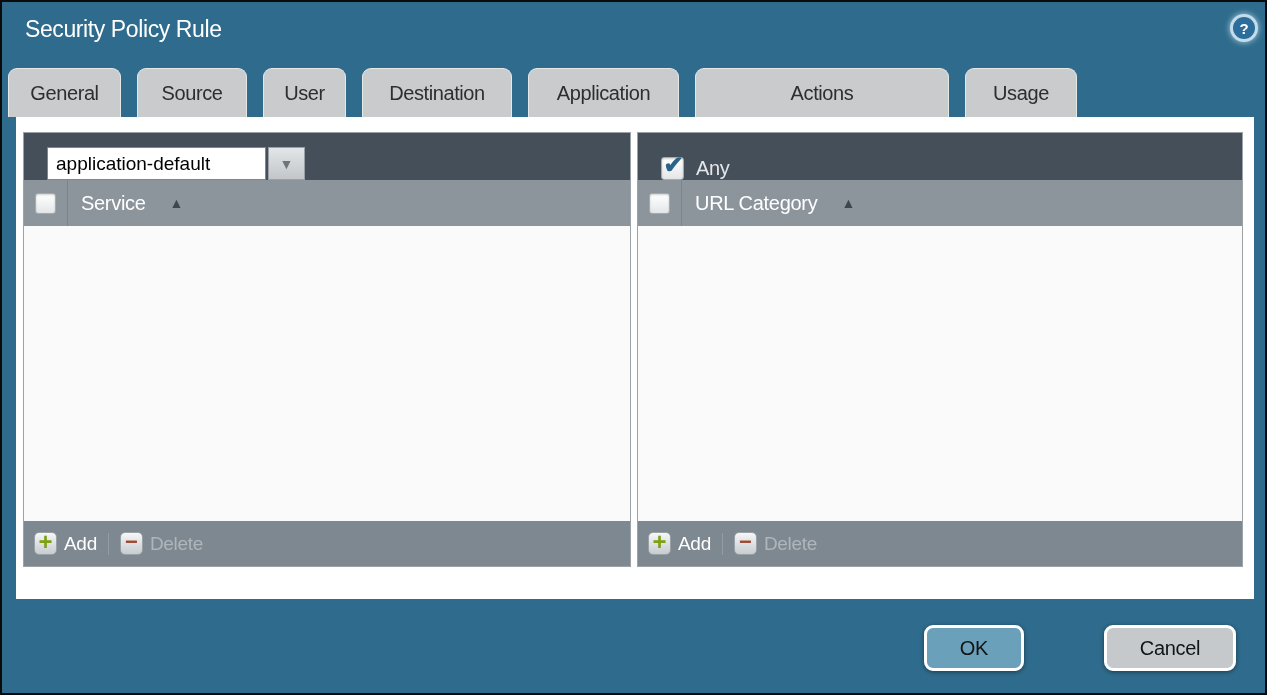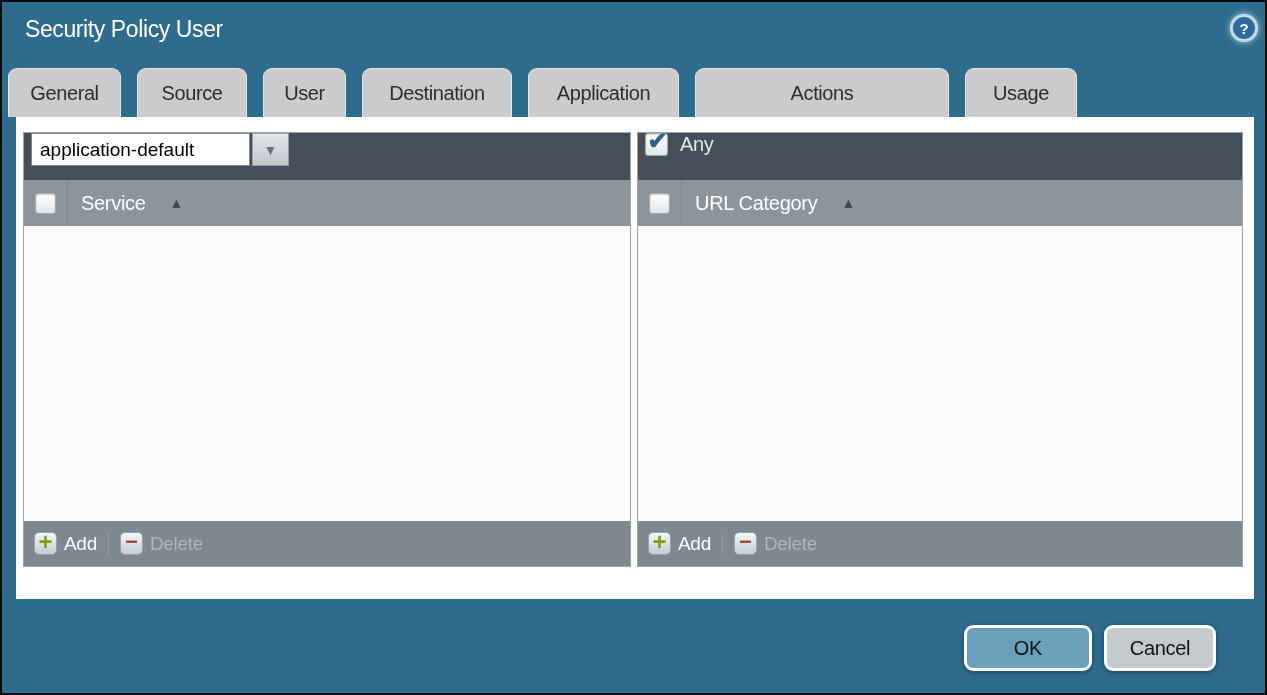--- a/index.html
+++ b/index.html
@@ -54,21 +54,21 @@
   .panel {
     position:absolute; top:15px; height:435px;
     border:1px solid #9ba2a8; display:flex; flex-direction:column;
     background:#fafafa;
   }
   .panel.left  { left:7px;   width:608px; }
   .panel.right { left:621px; width:606px; }
 
   .panel-toolbar {
     flex:0 0 47px; background:#454f59;
-    display:flex; align-items:flex-start; padding:0 7px;
+    display:flex; align-items:flex-end; padding:0 23px;
   }
 
   
   .combo { display:flex; align-items:center; }
   .combo-input {
     width:219px; height:33px; border:1px solid #7f878e; background:#ffffff;
     font-size:19px; color:#000; padding:0 8px; font-family:inherit;
   }
   .combo-arrow-btn {
     width:37px; height:33px; margin-left:2px;
@@ -127,29 +127,29 @@
   .footer-btn.disabled .footer-btn-label { color:#aeb5bb; }
   .footer-divider { width:1px; height:22px; background:#949ba2; margin:0 11px; }
 
   
   .dlg-btn {
     position:absolute; top:623px; height:46px; border-radius:9px;
     border:3px solid #ffffff; display:flex; align-items:center; justify-content:center;
     font-size:20px; color:#121416; letter-spacing:-0.3px; cursor:pointer;
     box-shadow:0 1px 4px rgba(0,0,0,.45);
   }
-  .dlg-btn.ok     { left:962px;  width:128px; background:#6ba0ba; }
-  .dlg-btn.cancel { left:1102px; width:112px; background:#c6c9cb; }
+  .dlg-btn.ok     { left:922px;  width:100px; background:#6ba0ba; }
+  .dlg-btn.cancel { left:1102px; width:132px; background:#c6c9cb; }
 </style>
 </head>
 <body>
 
 <div class="screen">
 
-  <div class="dialog-title">Security Policy User</div>
+  <div class="dialog-title">Security Policy Rule</div>
   <div class="help-icon">
     <span>?</span>
   </div>
 
   <div class="tab-bar">
     <div class="tab">
         <span>General</span>
       </div>
     <div class="tab">
         <span>Source</span>

